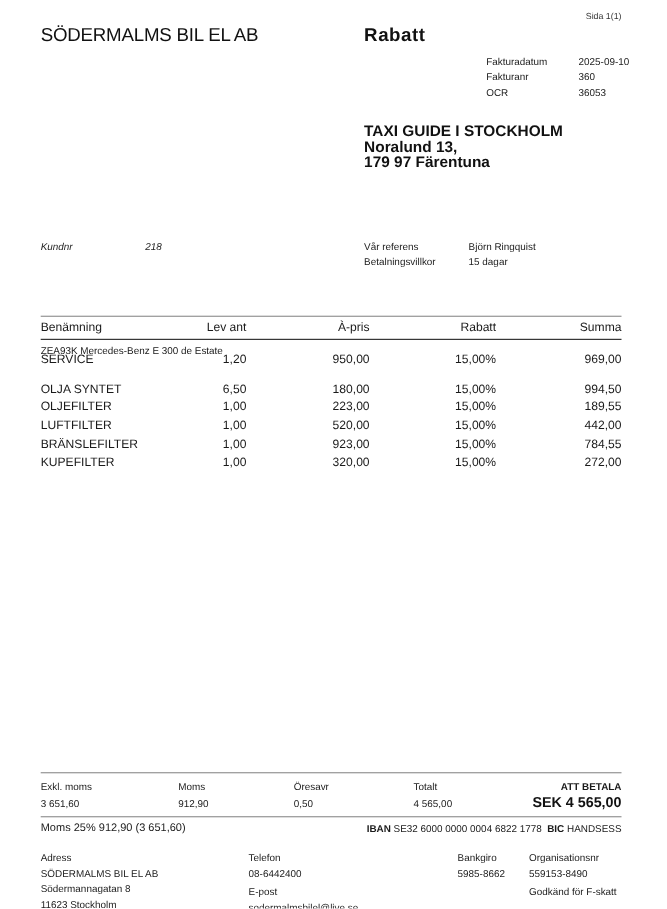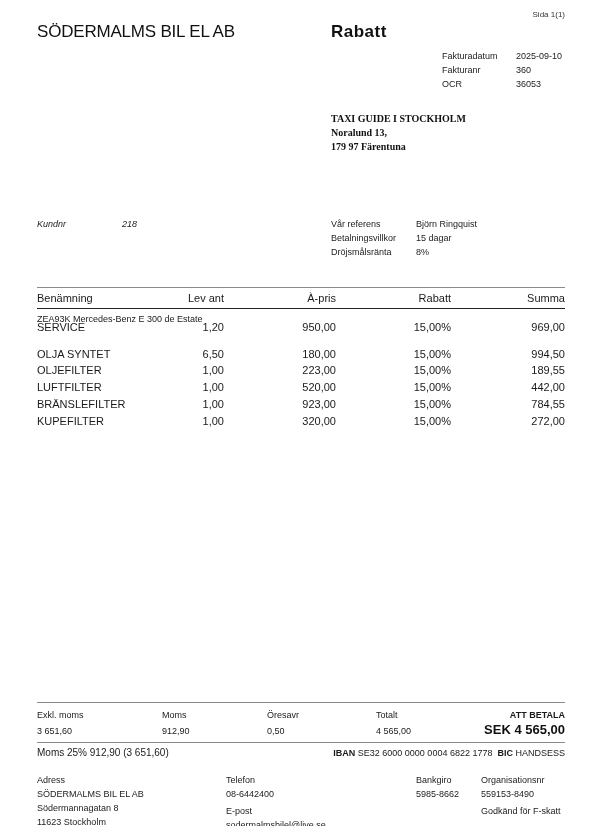--- a/index.html
+++ b/index.html
@@ -7,28 +7,28 @@
       width: 606px; height: 826px; position: relative; overflow: hidden;
       font-family: "Liberation Sans", "DejaVu Sans", sans-serif;
       color: #1a1a1a; font-size: 9px;
     }
     .abs { position: absolute; white-space: nowrap; }
     .page-num { top: 10px; right: 41px; font-size: 8px; color: #333; }
     .company { top: 22px; left: 37px; font-size: 17px; font-weight: normal; letter-spacing: -0.2px; color: #111; }
     .doctitle { top: 22px; left: 331px; font-size: 17px; font-weight: bold; letter-spacing: 0.5px; color: #111; }
 
     .kv { position: absolute; font-size: 9px; line-height: 14px; color: #222; }
-    .kv .row { display: flex; }
+    .kv .row { display: flex; gap: 10px; }
     .kv .k { display: inline-block; }
     .kv .v { display: inline-block; }
 
     .invmeta { top: 49px; left: 442px; }
     .invmeta .k { width: 74px; }
 
-    .recipient { top: 112px; left: 331px; font-size: 10px; font-weight: bold; line-height: 14px; color: #111; font-family: Liberation Serif, serif; }
+    .recipient { top: 112px; left: 331px; font-size: 14px; font-weight: bold; line-height: 14px; color: #111; }
 
     .cust { top: 217px; left: 37px; font-style: italic; }
     .cust .k { width: 85px; }
 
     .terms { top: 217px; left: 331px; }
     .terms .k { width: 85px; }
 
     .hline { position: absolute; left: 37px; width: 528px; height: 0; }
     .thin { border-top: 1px solid #8a8a8a; }
     .thick { border-top: 1.5px solid #222; }
@@ -91,24 +91,20 @@
 </div>
 
 <div class="kv terms">
   <div class="row">
       <span class="k">Vår referens</span>
       <span class="v">Björn Ringquist</span>
     </div>
   <div class="row">
       <span class="k">Betalningsvillkor</span>
       <span class="v">15 dagar</span>
-    </div>
-  <div class="row">
-      <span class="k">Dröjsmålsränta</span>
-      <span class="v">8%</span>
     </div>
 </div>
 
 <div class="hline thin" style="top:287px;"></div>
 <div class="table-head" style="top:291px;">
   <span class="col c-name">Benämning</span>
   <span class="col c-qty">Lev ant</span>
   <span class="col c-price">À-pris</span>
   <span class="col c-disc">Rabatt</span>
   <span class="col c-sum">Summa</span>

